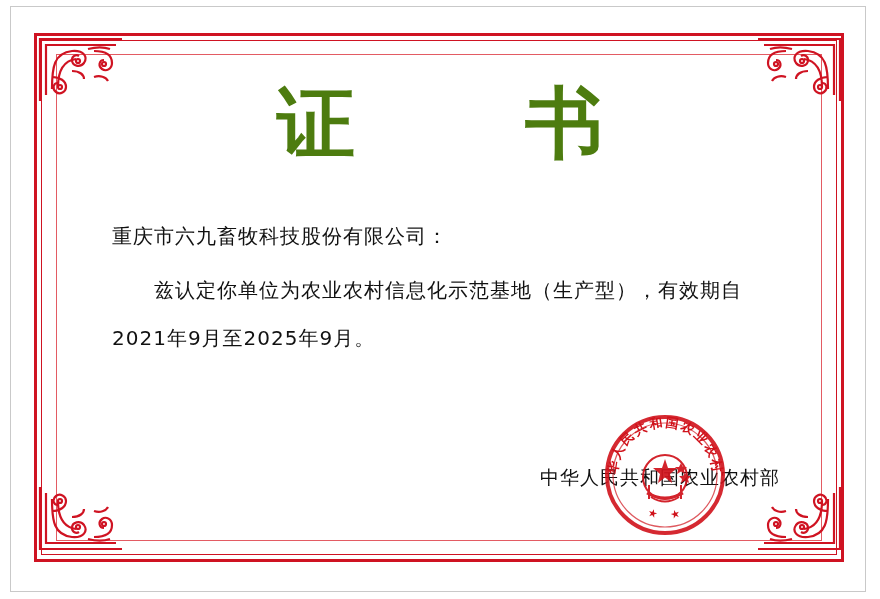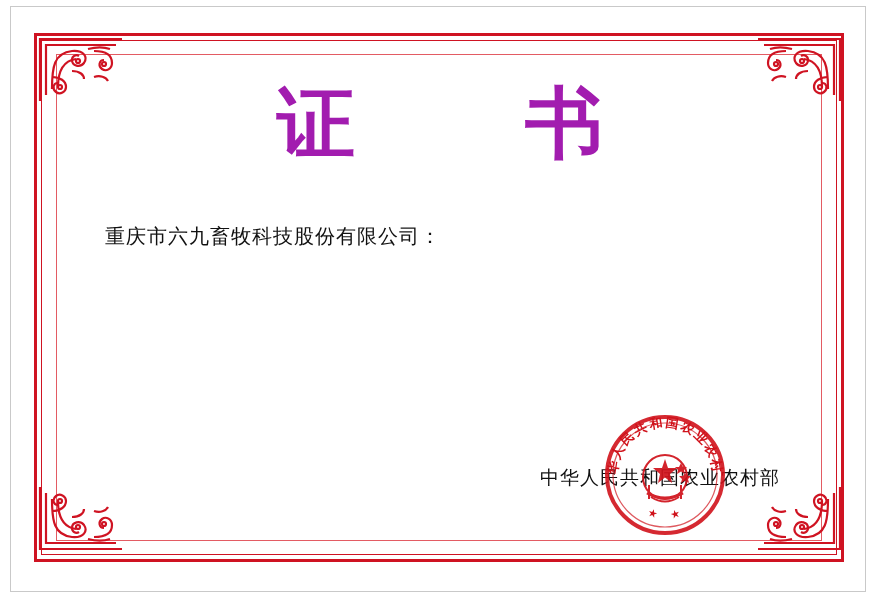--- a/index.html
+++ b/index.html
@@ -75,33 +75,33 @@
   .corner.bl { left: 38px;  top: 485px; transform: scaleY(-1); }
   .corner.br { left: 756px; top: 485px; transform: scale(-1,-1); }
 
   
   .title {
     position: absolute;
     left: 0;
     top: 84px;
     width: 880px;
     text-align: center;
-    color: #a21caf;
+    color: #4d7c0f;
     font-family: "DejaVu Serif", serif;
     font-size: 78px;
     font-weight: bold;
     letter-spacing: 46px;
     text-indent: 46px;
     line-height: 1;
   }
 
   
   .body-block {
     position: absolute;
-    left: 105px;
+    left: 112px;
     top: 212px;
     width: 650px;
     color: #111111;
     font-family: "DejaVu Sans", sans-serif;
     font-size: 20px;
     line-height: 48px;
     letter-spacing: 1px;
   }
   .body-block .salutation { display: block; }
   .body-block .para {
@@ -222,20 +222,21 @@
         <circle cx="22" cy="50" r="2"></circle>
         <circle cx="66" cy="27" r="2"></circle>
       </g>
     </svg>
   </div>
 
   <div class="title">证　书</div>
 
   <div class="body-block">
     <span class="salutation">重庆市六九畜牧科技股份有限公司：</span>
+    <span class="para">兹认定你单位为农业农村信息化示范基地（生产型），有效期自2021年9月至2025年9月。</span>
   </div>
 
   <div class="seal">
     <svg viewBox="0 0 136 136" xmlns="http://www.w3.org/2000/svg">
       <defs>
         <path id="sealArc" d="M 20,68 A 48,48 0 0 1 116,68"></path>
         <path id="sealArcBottom" d="M 24,68 A 44,44 0 0 0 112,68"></path>
       </defs>
       <circle cx="68" cy="68" r="58" fill="none" stroke="#d0121b" stroke-width="4" opacity="0.9"></circle>
       <circle cx="68" cy="68" r="52" fill="none" stroke="#d0121b" stroke-width="1.2" opacity="0.7"></circle>

